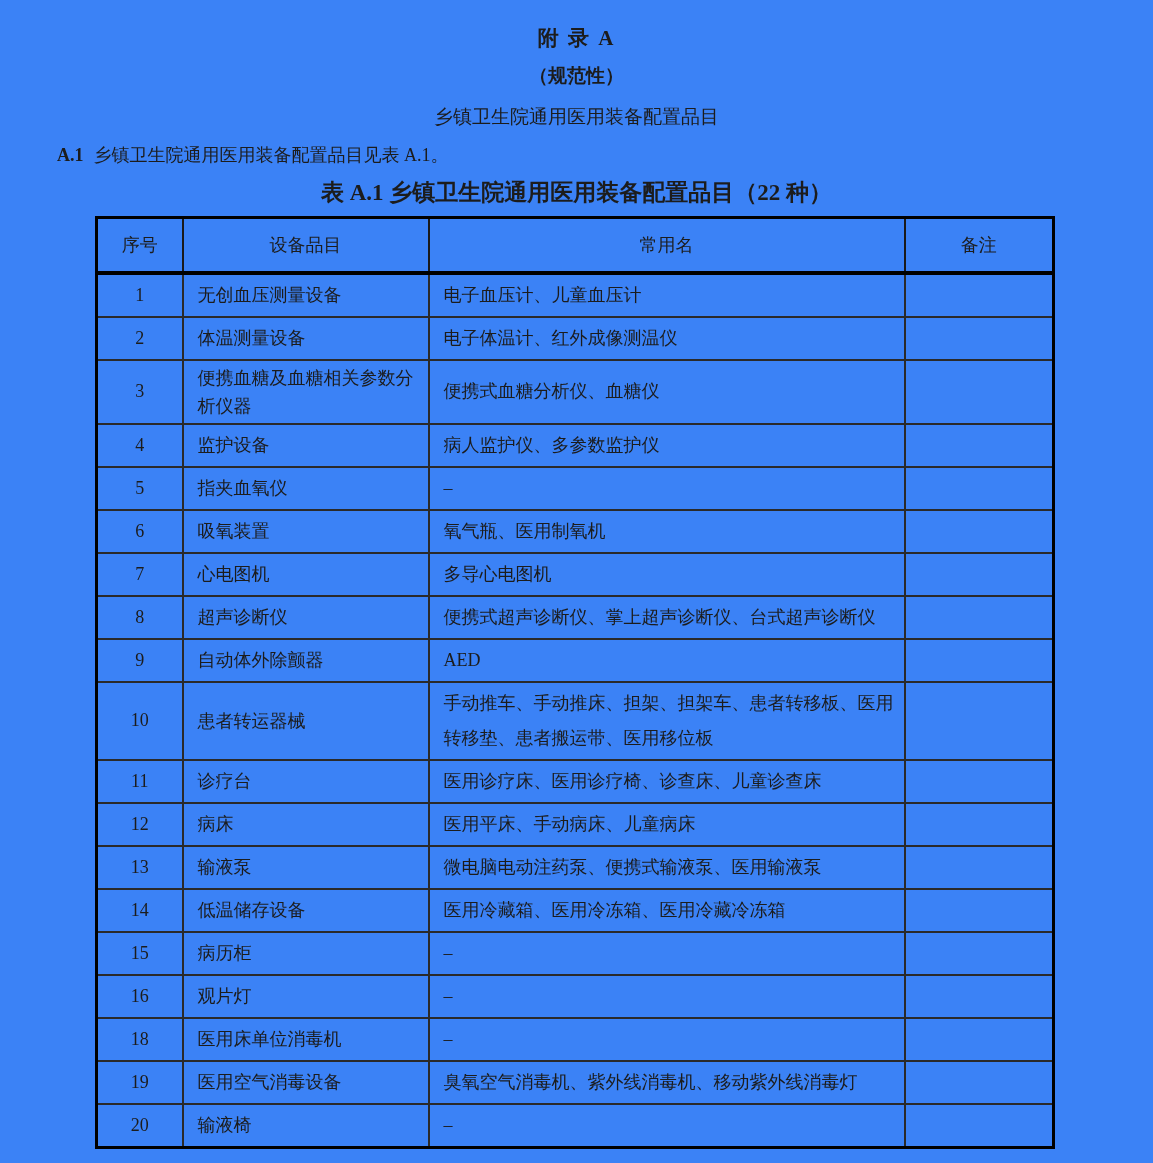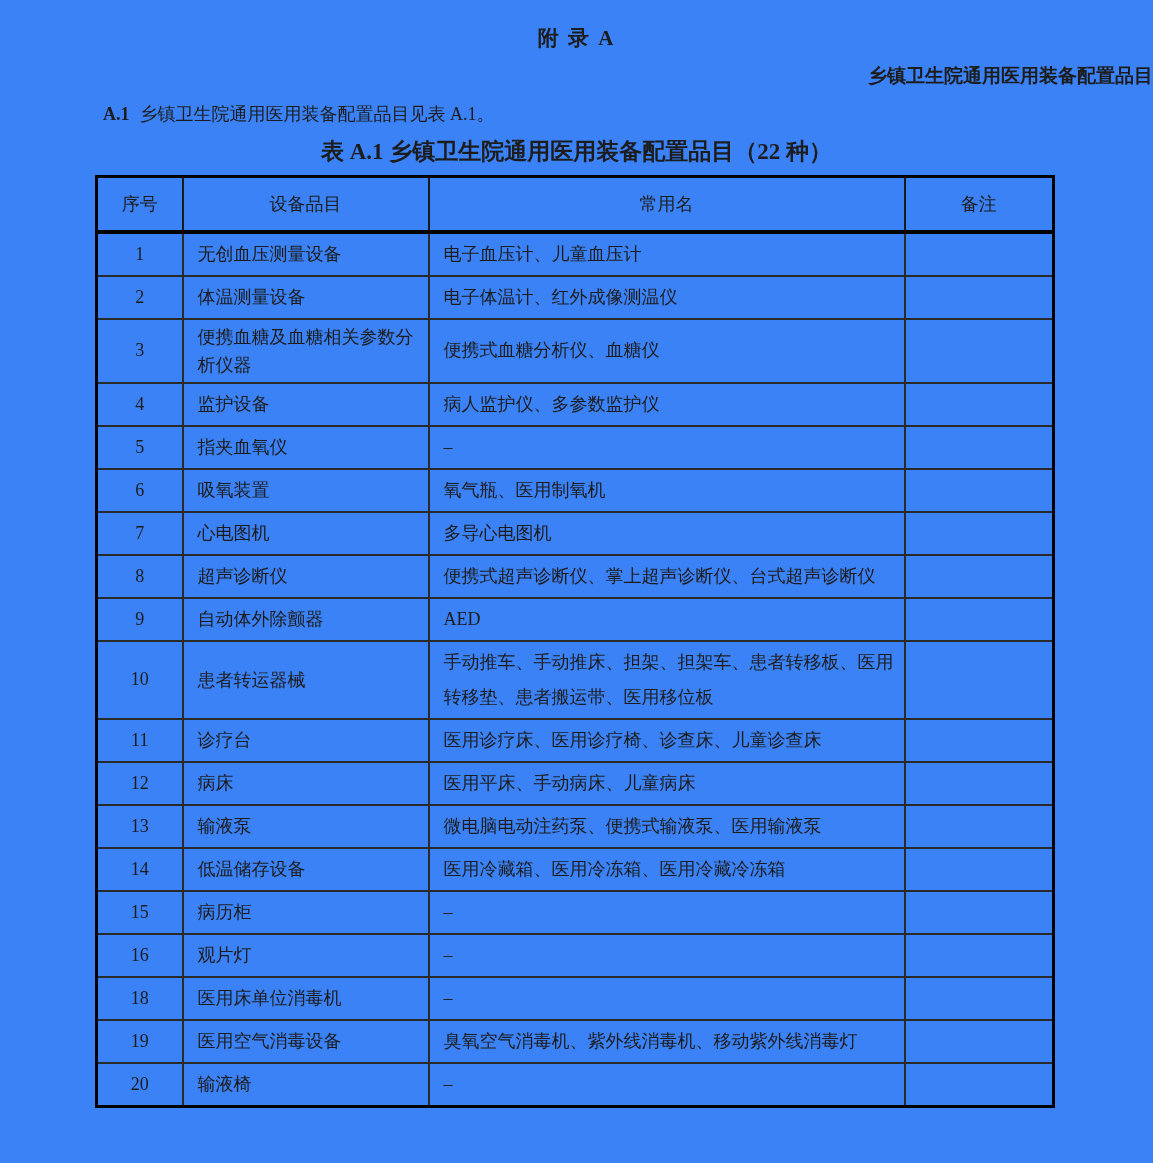--- a/index.html
+++ b/index.html
@@ -23,28 +23,28 @@
     letter-spacing: 2px;
     margin-bottom: 11px;
   }
   .title-sub {
     text-align: center;
     font-size: 19px;
     font-weight: bold;
     margin-bottom: 15px;
   }
   .title-heading {
-    text-align: right;
+    text-align: center;
     font-size: 19px;
-    font-weight: bold;
+    font-weight: normal;
     margin-bottom: 13px;
   }
   .clause {
     font-size: 18px;
-    padding-left: 103px;
+    padding-left: 57px;
     margin-bottom: 10px;
     white-space: nowrap;
   }
   .clause .clause-label {
     font-weight: bold;
     margin-right: 10px;
   }
   .table-caption {
     text-align: center;
     font-size: 23px;
@@ -95,20 +95,21 @@
     text-align: center;
   }
 </style>
 </head>
 <body>
 
 <div class="page">
 
   <div class="title-main">附 录 A</div>
 
+  <div class="title-sub">（规范性）</div>
 
   <div class="title-heading">乡镇卫生院通用医用装备配置品目</div>
 
   <div class="clause">
     <span class="clause-label">A.1</span><span>乡镇卫生院通用医用装备配置品目见表 A.1。</span>
   </div>
 
   <div class="table-caption">表 A.1 乡镇卫生院通用医用装备配置品目（22 种）</div>
 
   <table class="equip">

